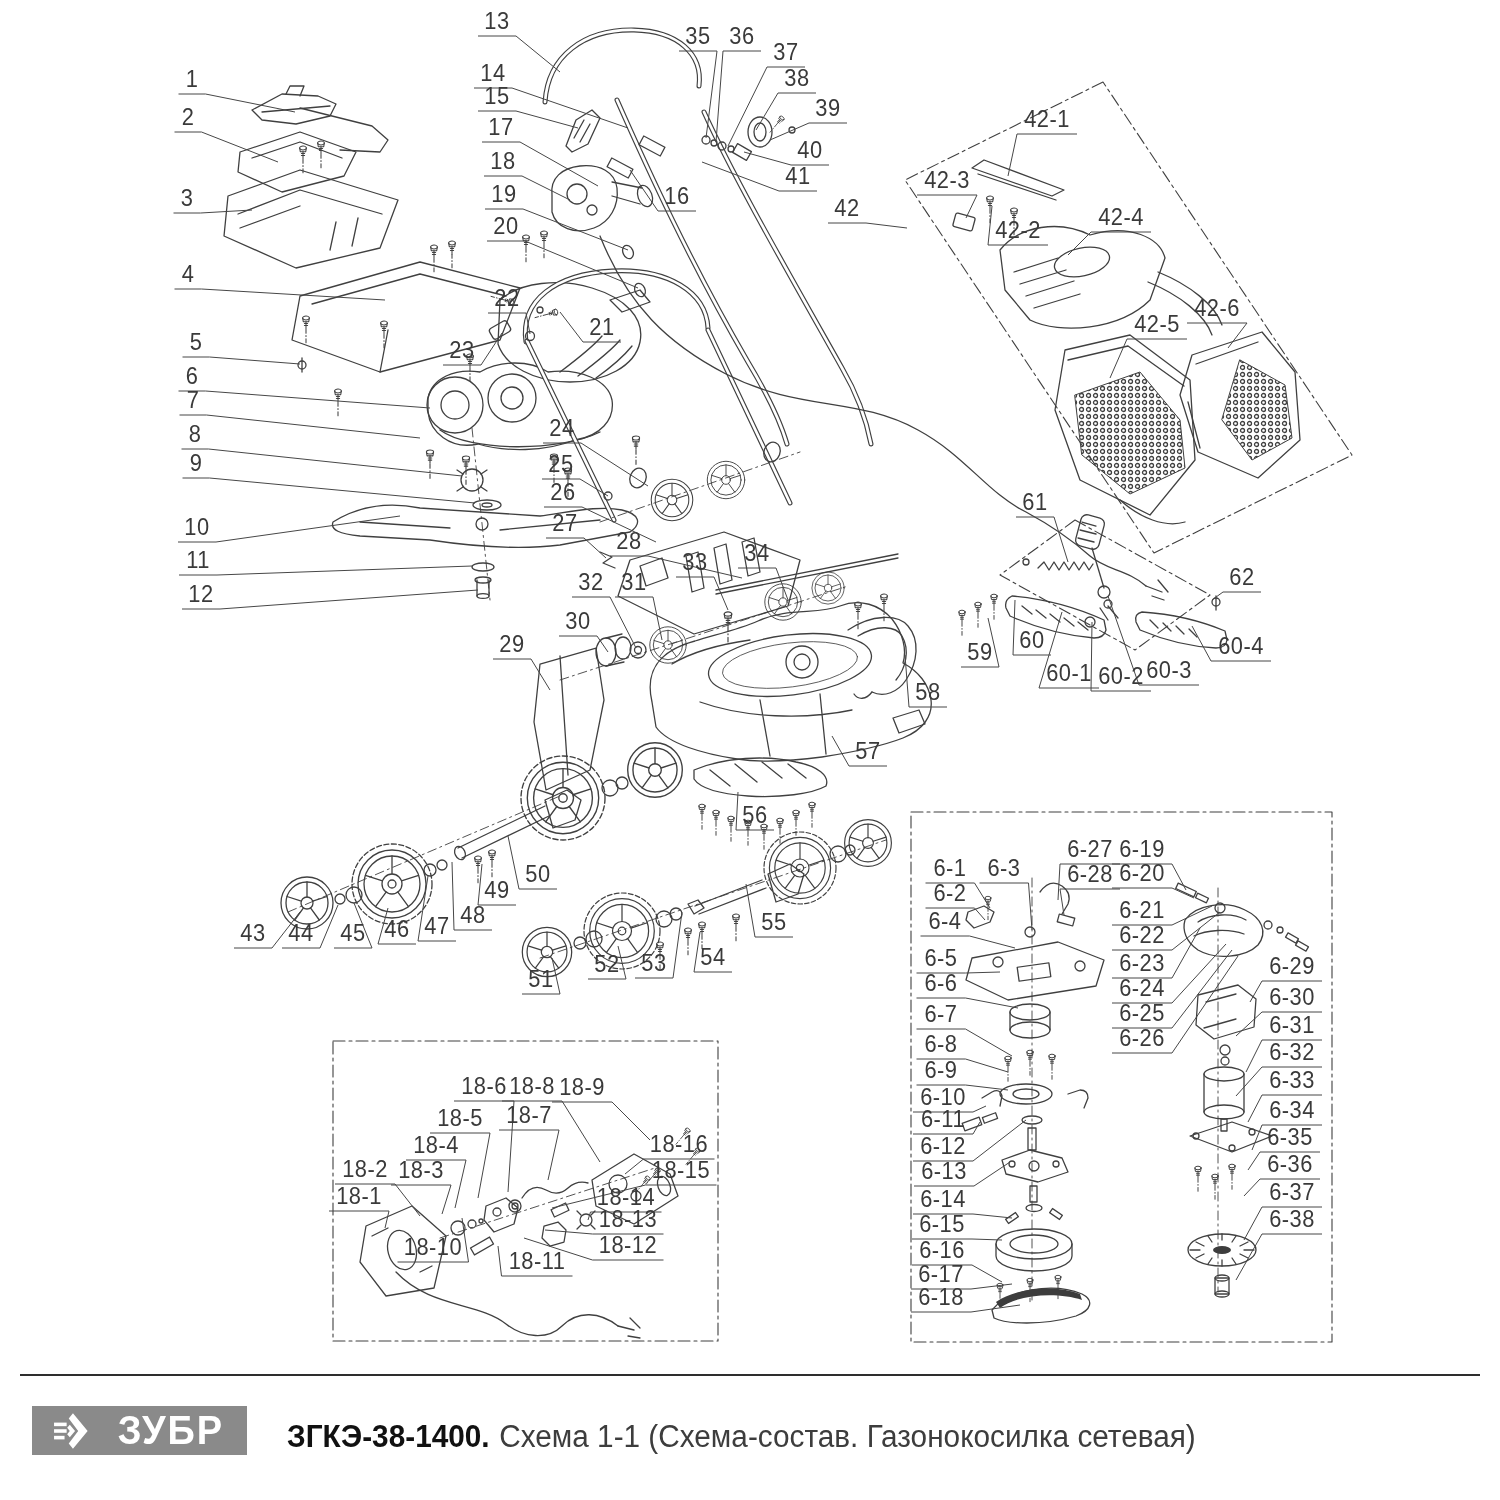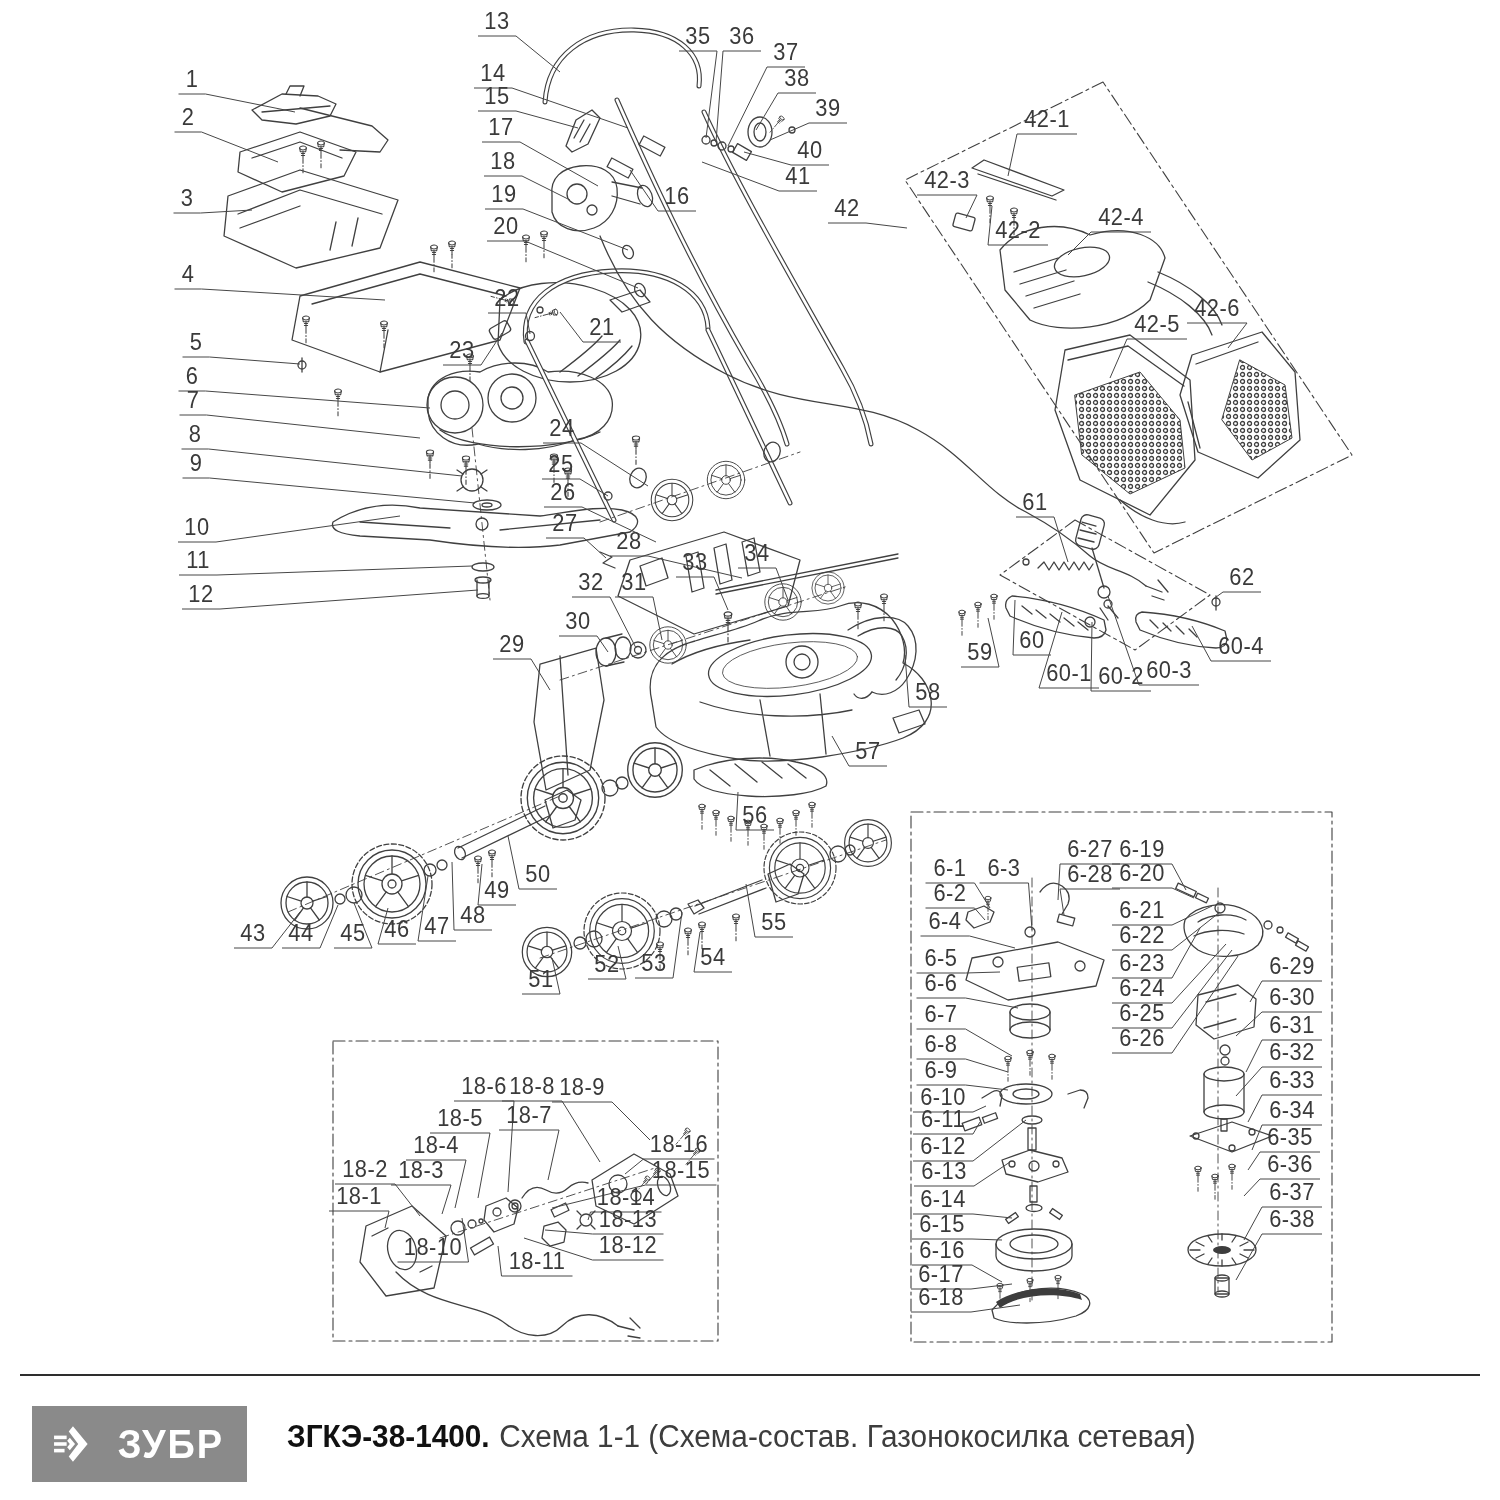--- a/index.html
+++ b/index.html
@@ -14,21 +14,21 @@
   #art .dd{stroke-dasharray:9 4 2 4;stroke-width:.9;}
   #art .box{stroke-dasharray:12 4 3 4;stroke-width:1.1;}
   #art .tube{stroke-width:5;}
   #art .tubeIn{stroke:#fff;stroke-width:2.7;}
   #art .mesh{fill:url(#meshp);stroke:#404040;stroke-width:1;}
   #leaders line{stroke:#474747;stroke-width:1;}
   .callout{position:absolute;transform:translate(-50%,-58%) scaleX(.95);font-size:23px;
            color:#3a3a3a;white-space:nowrap;letter-spacing:.5px;}
   
   #footer-rule{position:absolute;left:20px;top:1374px;width:1460px;border-top:2px solid #2e2e2e;}
-  #logo-block{position:absolute;left:32px;top:1406px;width:215px;height:76px;background:#8a8a8a;
+  #logo-block{position:absolute;left:32px;top:1406px;width:215px;height:49px;background:#8a8a8a;
               display:flex;align-items:center;justify-content:center;gap:20px;}
   #logo-text{color:#fff;font-weight:bold;font-size:40px;letter-spacing:2px;transform:scaleX(.95);}
   #title-line{position:absolute;left:287px;top:1406px;height:62px;display:flex;align-items:center;
               white-space:nowrap;transform-origin:left center;transform:scaleX(.96);}
   #title-model{font-weight:bold;font-size:31px;color:#111;}
   #title-sub{font-size:31px;color:#3d3d3d;font-weight:normal;margin-left:10px;}
 </style>
 </head>
 <body>
 

